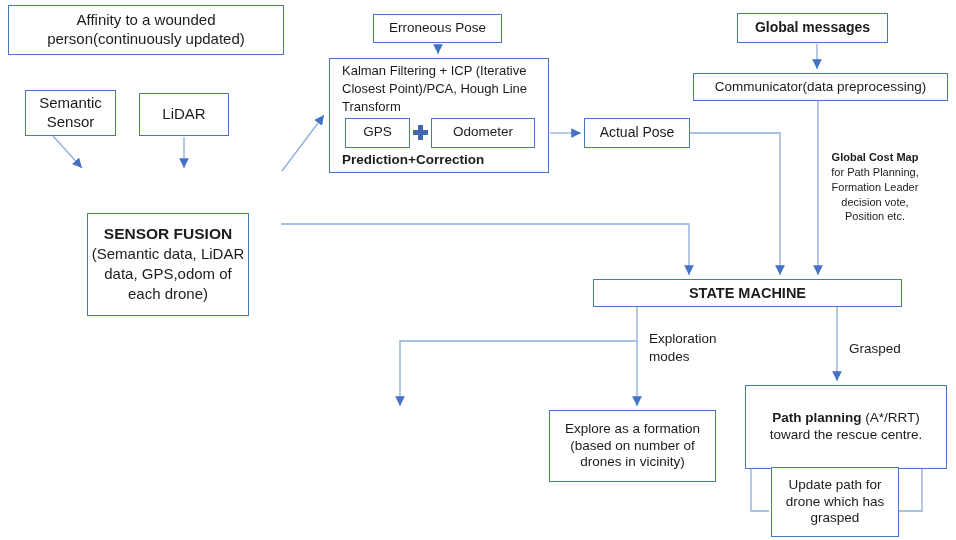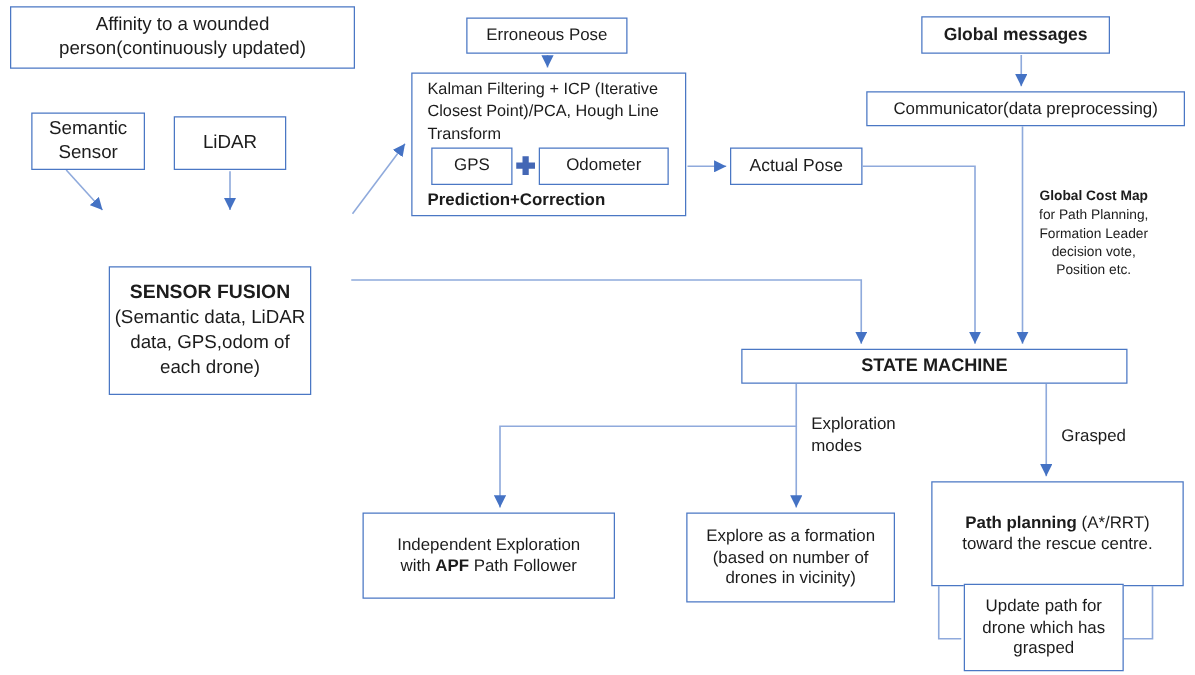--- a/index.html
+++ b/index.html
@@ -102,25 +102,20 @@
   </div>
 
   <div class="box" style="left:693px;top:73px;width:255px;height:28px;font-size:13.5px;">
     <div>Communicator(data preprocessing)</div>
   </div>
 
   <div class="box b" style="left:593px;top:279px;width:309px;height:28px;font-size:14.5px;">
     <div>STATE MACHINE</div>
   </div>
 
-  <div class="box" style="left:290px;top:410px;width:202px;height:69px;font-size:13.5px;">
-    <div style="width:160px;">
-      <span>Independent Exploration with </span><span class="b">APF</span><span> Path Follower</span>
-    </div>
-  </div>
 
   <div class="box" style="left:549px;top:410px;width:167px;height:72px;font-size:13.5px;">
     <div style="width:150px;">Explore as a formation (based on number of drones in vicinity)</div>
   </div>
 
   <div class="box" style="left:745px;top:385px;width:202px;height:84px;font-size:13.5px;">
     <div>
       <span class="b">Path planning</span><span> (A*/RRT)</span>
     </div>
     <div>toward the rescue centre.</div>

